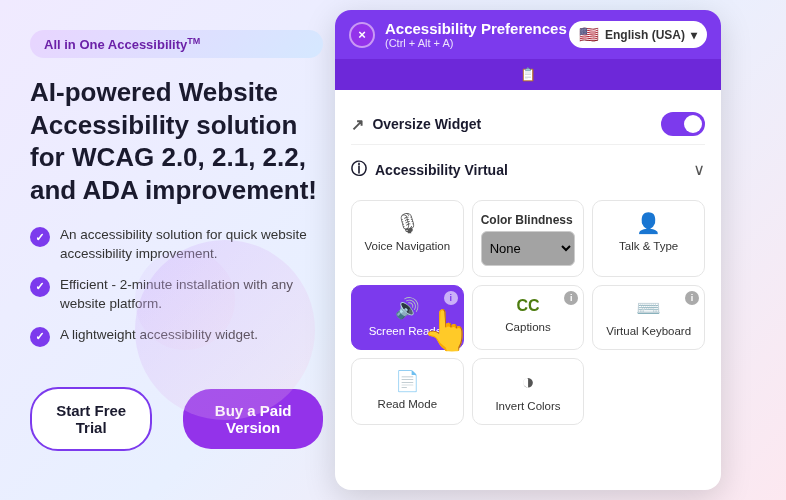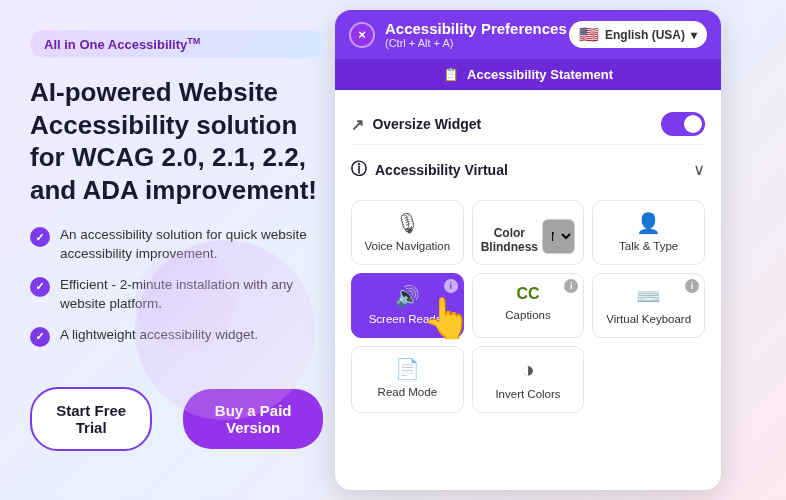--- a/index.html
+++ b/index.html
@@ -340,22 +340,22 @@
     }
 
     .feature-card.active .info-dot {
       background: rgba(255,255,255,0.6);
       color: #7c3aed;
     }
 
     
     .color-blind-card {
       display: flex;
-      flex-direction: row;
-      align-items: flex-end;
+      flex-direction: column;
+      align-items: flex-start;
       gap: 4px;
     }
 
     .color-blind-label {
       font-size: 12px;
       font-weight: 600;
       color: #333;
       text-align: center;
     }
 
@@ -439,21 +439,20 @@
       </div>
       <div class="language-selector">
         <span class="flag-icon">🇺🇸</span>
         <span>English (USA)</span>
         <span>▾</span>
       </div>
     </div>
 
     <div class="statement-bar">
       <span>📋</span>
-      <span>Accessibility Statement</span>
     </div>
 
     <div class="widget-body">
 
       <div class="setting-row">
         <div class="setting-label">
           <span class="resize-icon">↗</span>
           <span>Oversize Widget</span>
         </div>
         <div class="toggle"></div>

